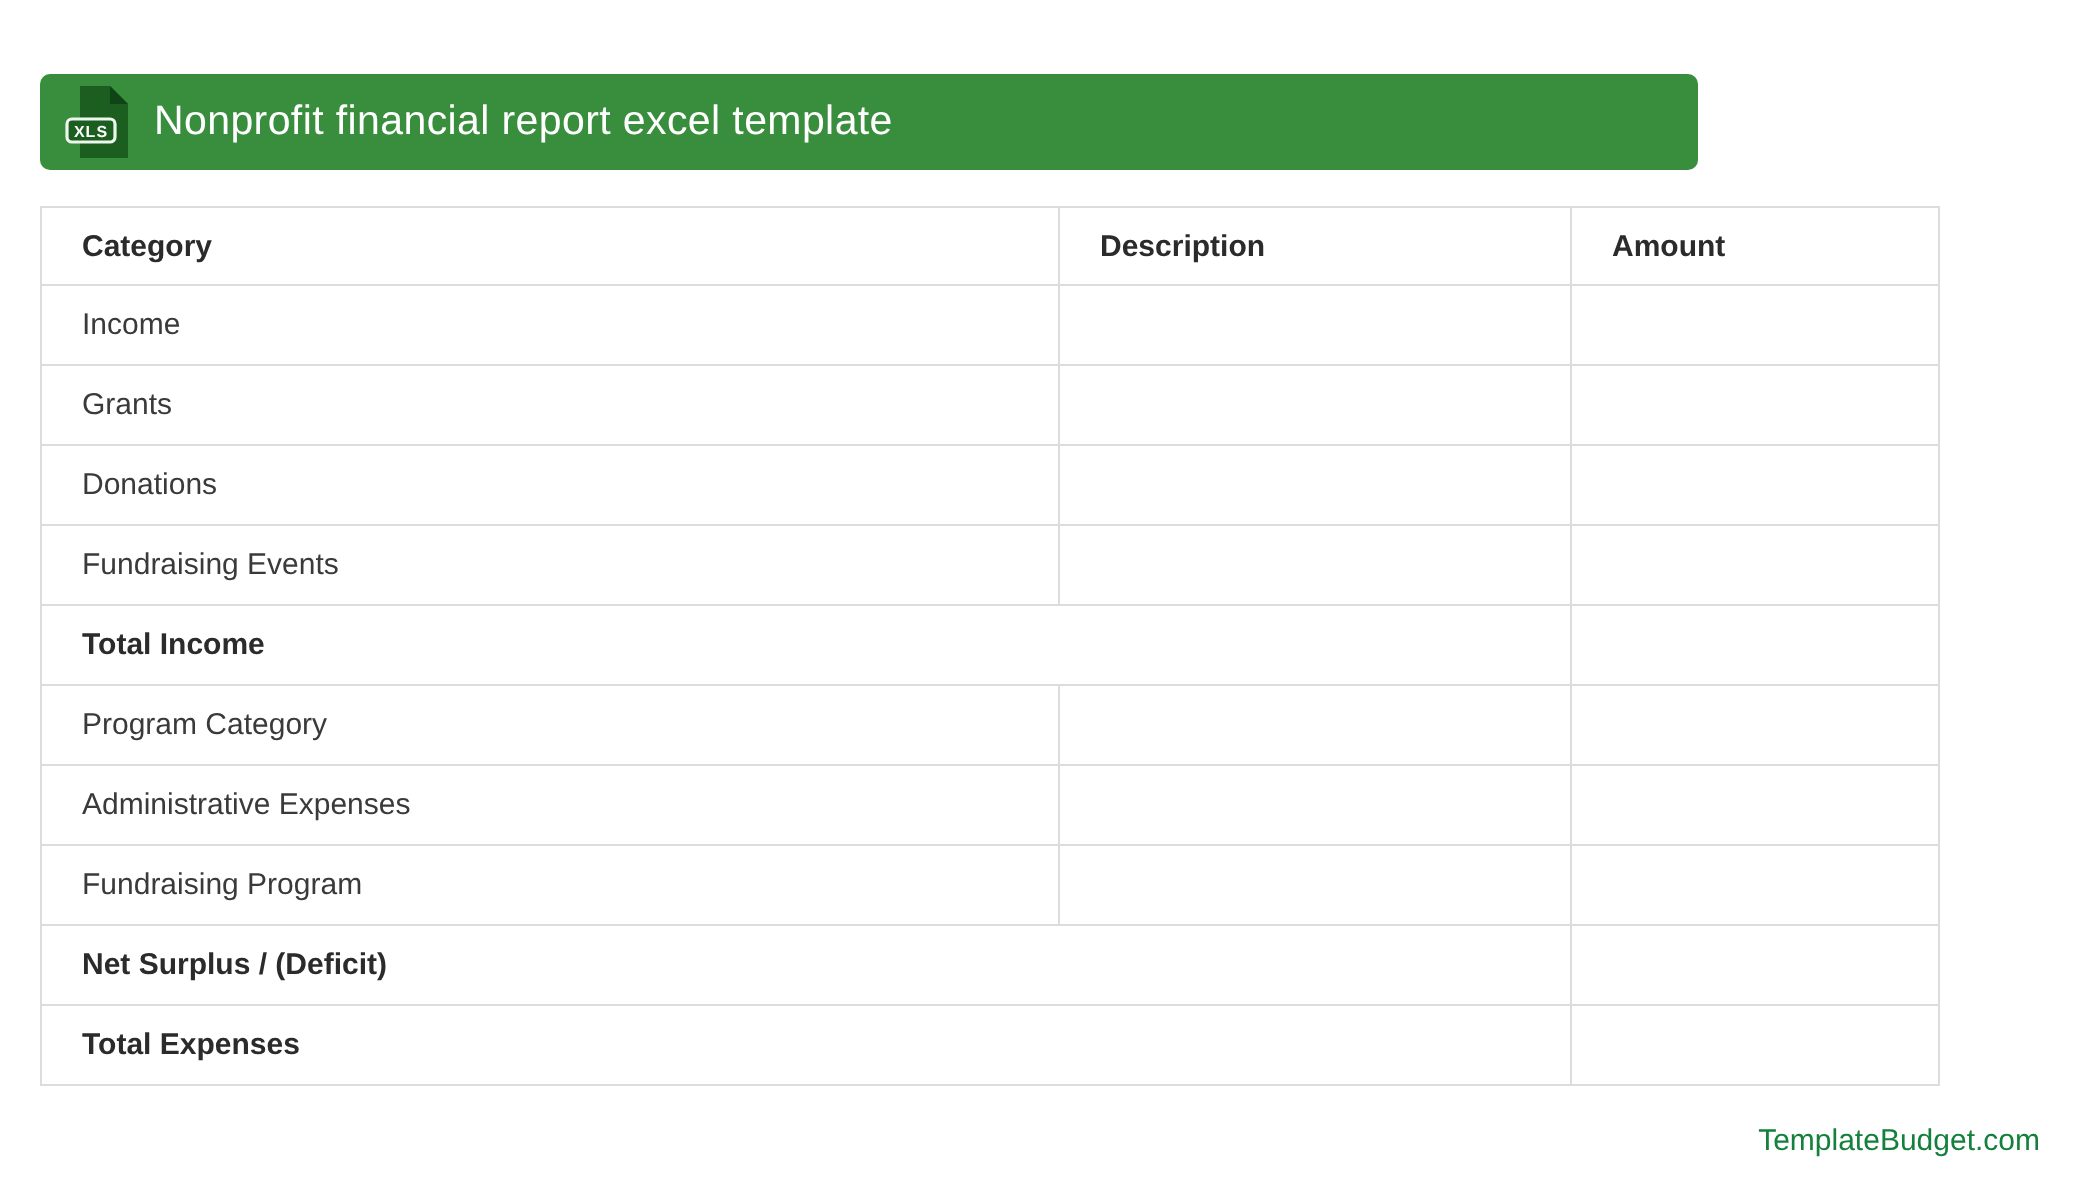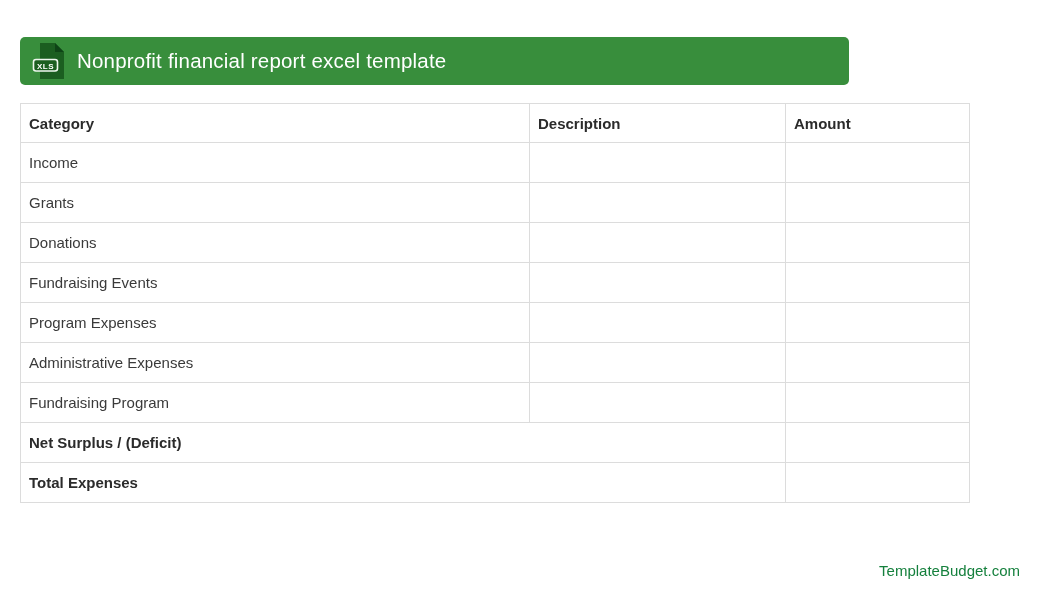--- a/index.html
+++ b/index.html
@@ -52,21 +52,21 @@
     border-collapse: collapse;
     table-layout: fixed;
     background: #ffffff;
   }
   .report-table col.col-category    { width: 509px; }
   .report-table col.col-description { width: 256px; }
   .report-table col.col-amount      { width: 184px; }
   .report-table th,
   .report-table td {
     border: 1px solid #dcdcdc;
-    padding: 0 8px;
+    padding: 0 20px;
     font-size: 15px;
     color: #3a3a3a;
     text-align: left;
     vertical-align: middle;
     background: #ffffff;
     overflow: hidden;
     white-space: nowrap;
   }
   .report-table thead tr { height: 39px; }
   .report-table tbody tr { height: 40px; }
@@ -130,22 +130,26 @@
         <tr>
           <td>Donations</td>
           <td></td>
           <td></td>
         </tr>
         <tr>
           <td>Fundraising Events</td>
           <td></td>
           <td></td>
         </tr>
+        <tr class="bold-row">
+          <td colspan="2">Total Income</td>
+          <td></td>
+        </tr>
         <tr>
-          <td>Program Expenses</td>
+          <td>Program Category</td>
           <td></td>
           <td></td>
         </tr>
         <tr>
           <td>Administrative Expenses</td>
           <td></td>
           <td></td>
         </tr>
         <tr>
           <td>Fundraising Program</td>

